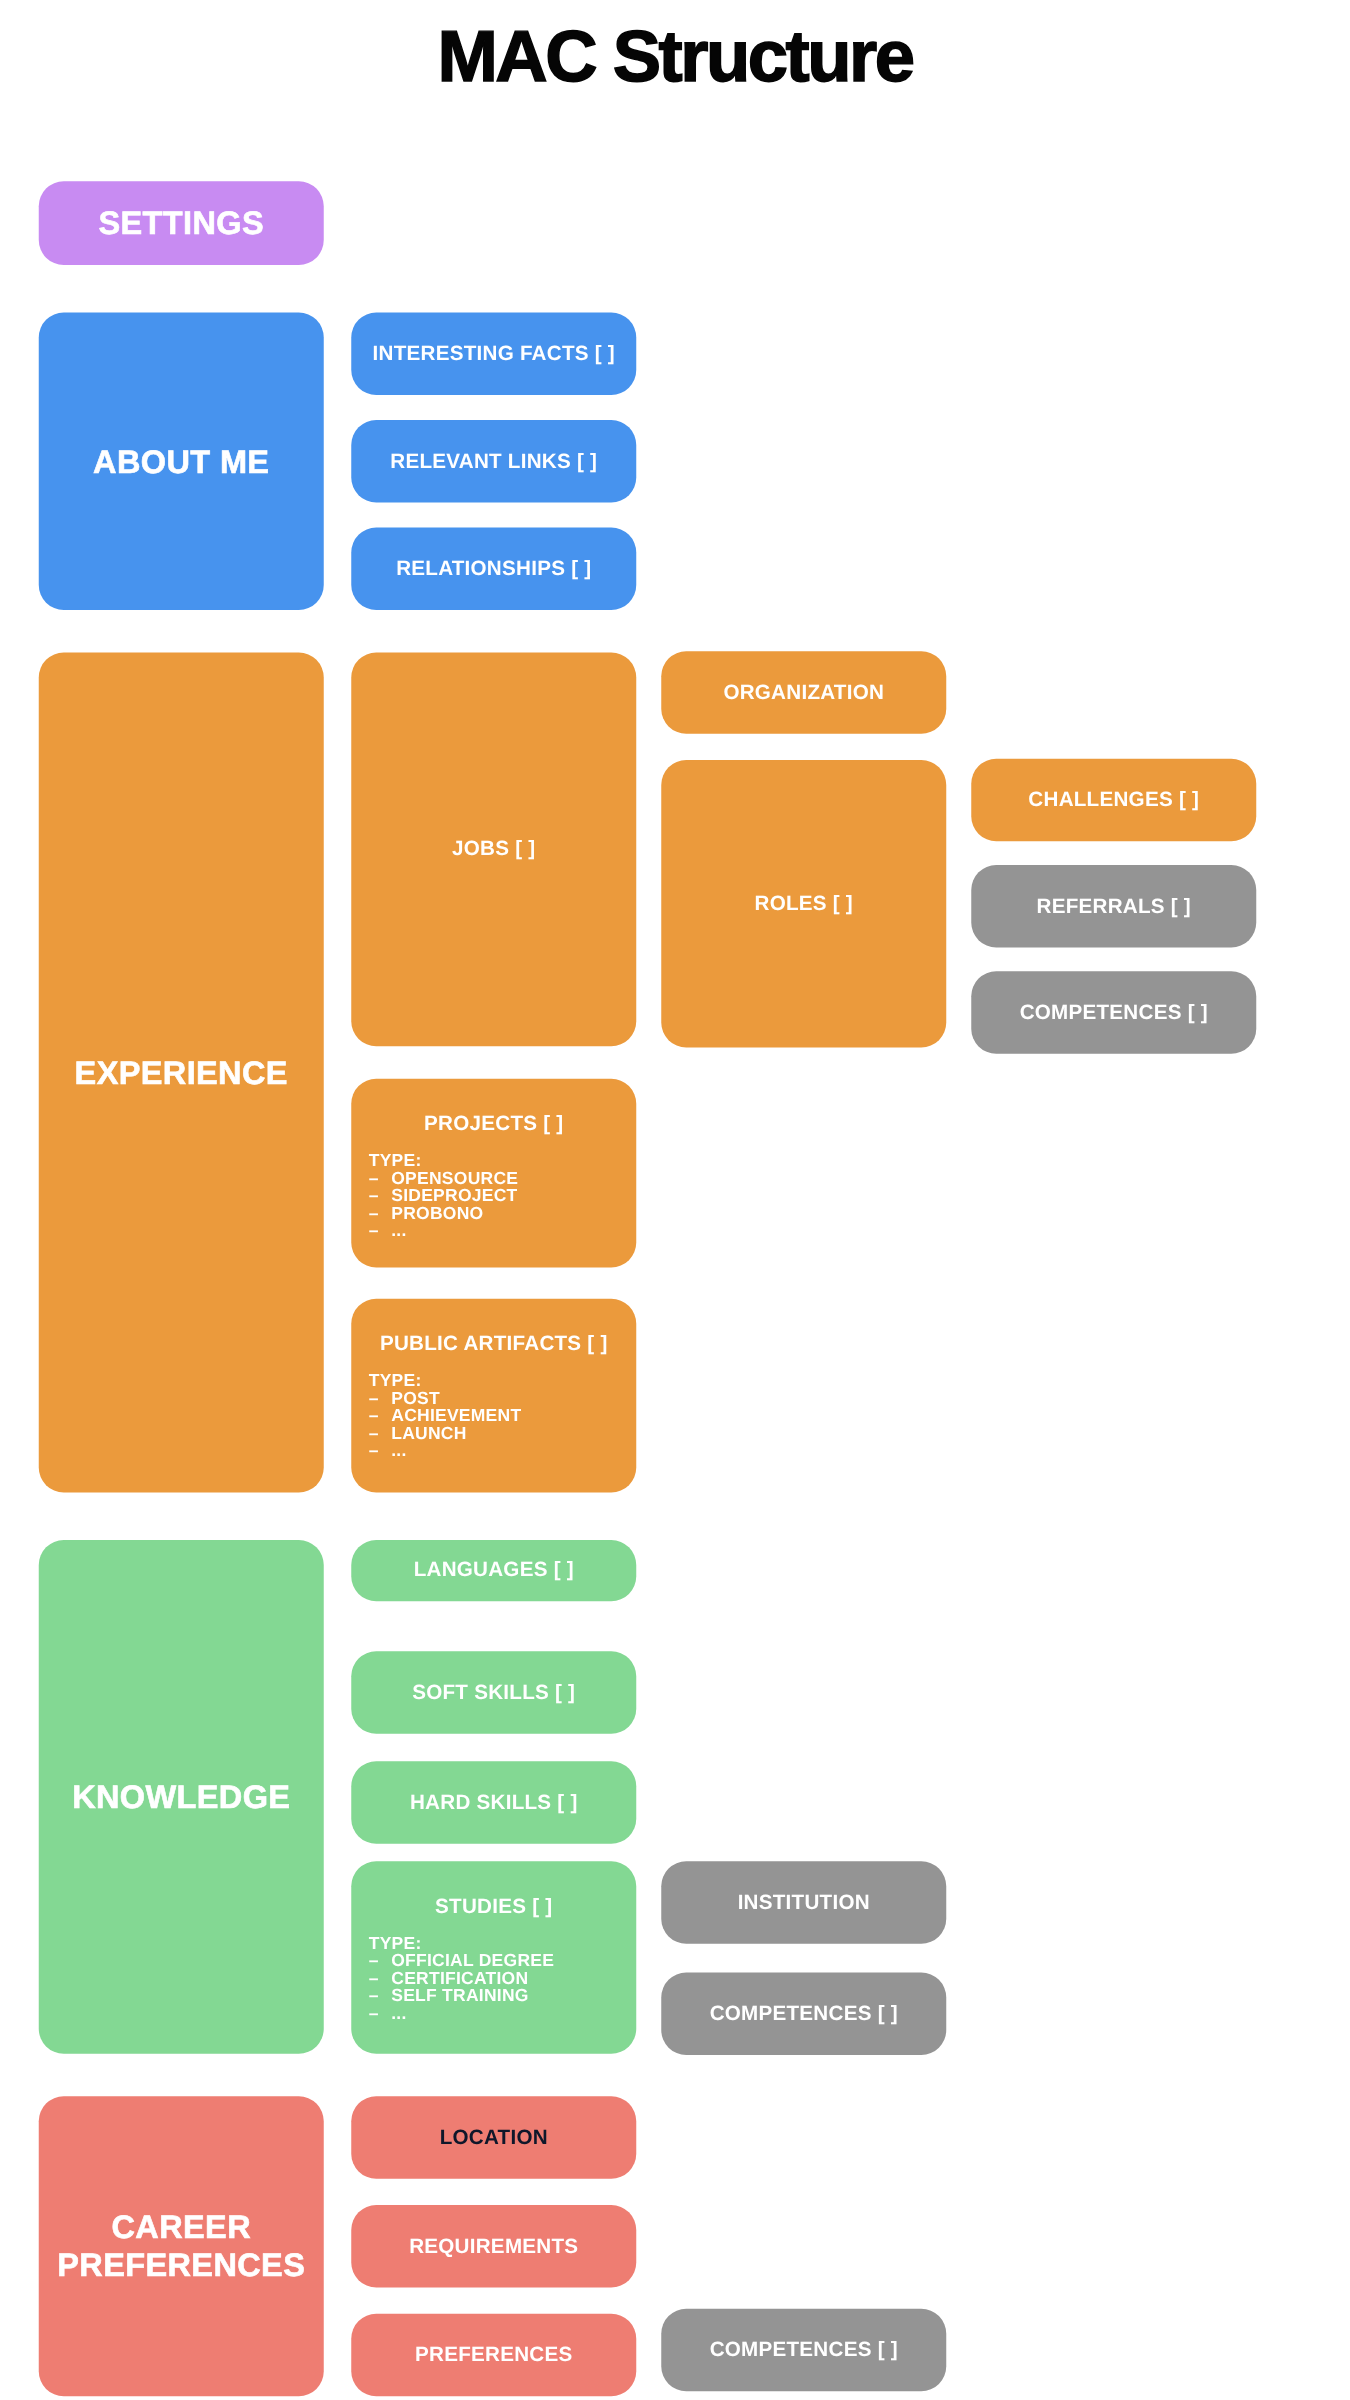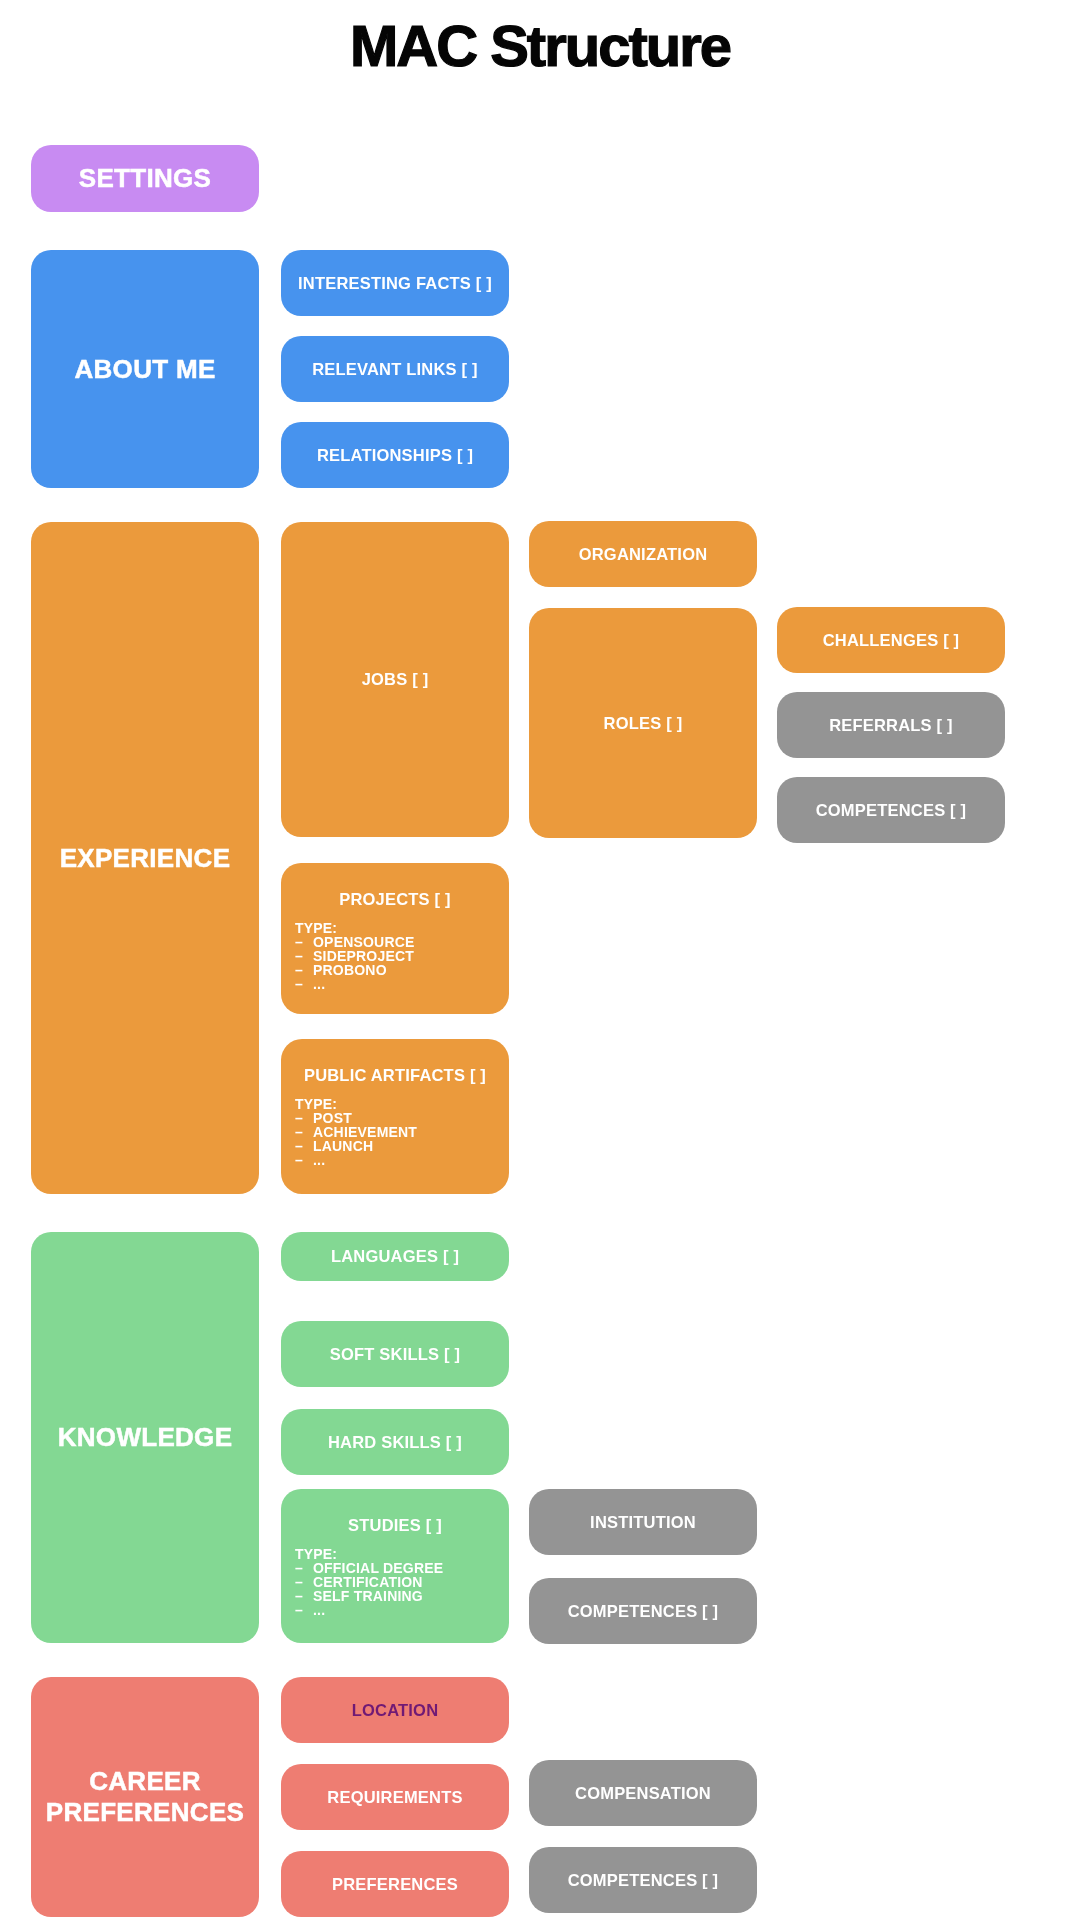--- a/index.html
+++ b/index.html
@@ -56,21 +56,21 @@
           <span class="dash">–</span>
           <span>PROBONO</span>
         </div>
       <div class="li">
           <span class="dash">–</span>
           <span>...</span>
         </div>
     </div>
   </div>
 
-  <div class="block listblock" style="left: 281px; top: 1039px; width: 228px; height: 155px; background: rgb(235, 154, 60); color: rgb(255, 255, 255); border-radius: 21px;">
+  <div class="block listblock" style="left: 281px; top: 1039px; width: 228px; height: 155px; background: rgb(235, 154, 60); color: rgb(255, 255, 255);">
     <div class="lb-title">PUBLIC ARTIFACTS [ ]</div>
     <div class="lb-list">
       <div>TYPE:</div>
       <div class="li">
           <span class="dash">–</span>
           <span>POST</span>
         </div>
       <div class="li">
           <span class="dash">–</span>
           <span>ACHIEVEMENT</span>
@@ -111,19 +111,18 @@
           <span class="dash">–</span>
           <span>...</span>
         </div>
     </div>
   </div>
 
   <div class="block child" style="left: 529px; top: 1489px; width: 228px; height: 66px; background: rgb(148, 148, 148); color: rgb(255, 255, 255);">INSTITUTION</div>
   <div class="block child" style="left: 529px; top: 1578px; width: 228px; height: 66px; background: rgb(148, 148, 148); color: rgb(255, 255, 255);">COMPETENCES [ ]</div>
 
   <div class="block parent" style="left: 31px; top: 1677px; width: 228px; height: 240px; background: rgb(238, 125, 114); color: rgb(255, 255, 255);">CAREER PREFERENCES</div>
-  <div class="block child" style="left: 281px; top: 1677px; width: 228px; height: 66px; background: rgb(238, 125, 114); color: #701a75;">LOCATION</div>
+  <div class="block child" style="left: 281px; top: 1677px; width: 228px; height: 66px; background: rgb(238, 125, 114); color: #0f172a;">LOCATION</div>
   <div class="block child" style="left: 281px; top: 1764px; width: 228px; height: 66px; background: rgb(238, 125, 114); color: rgb(255, 255, 255);">REQUIREMENTS</div>
   <div class="block child" style="left: 281px; top: 1851px; width: 228px; height: 66px; background: rgb(238, 125, 114); color: rgb(255, 255, 255);">PREFERENCES</div>
-  <div class="block child" style="left: 529px; top: 1760px; width: 228px; height: 66px; background: rgb(148, 148, 148); color: rgb(255, 255, 255);">COMPENSATION</div>
   <div class="block child" style="left: 529px; top: 1847px; width: 228px; height: 66px; background: rgb(148, 148, 148); color: rgb(255, 255, 255);">COMPETENCES [ ]</div>
 
 </div>
 
 </body></html>

